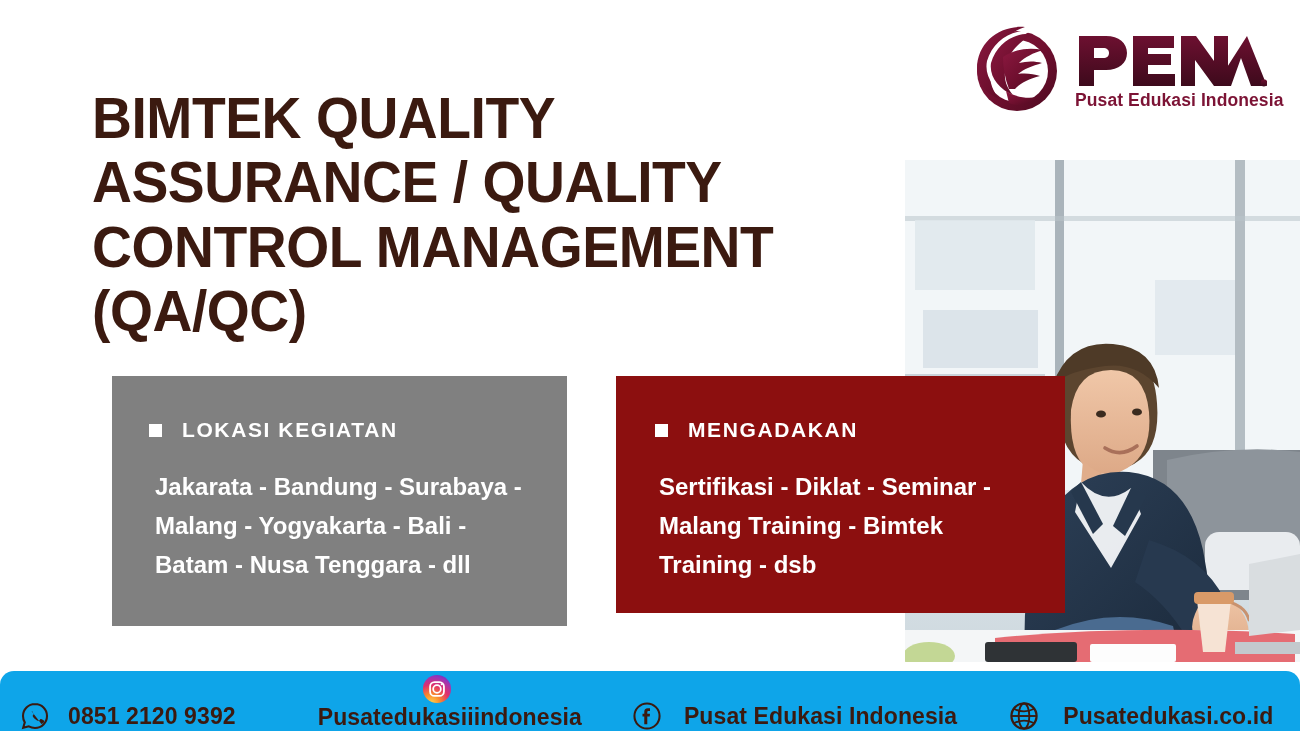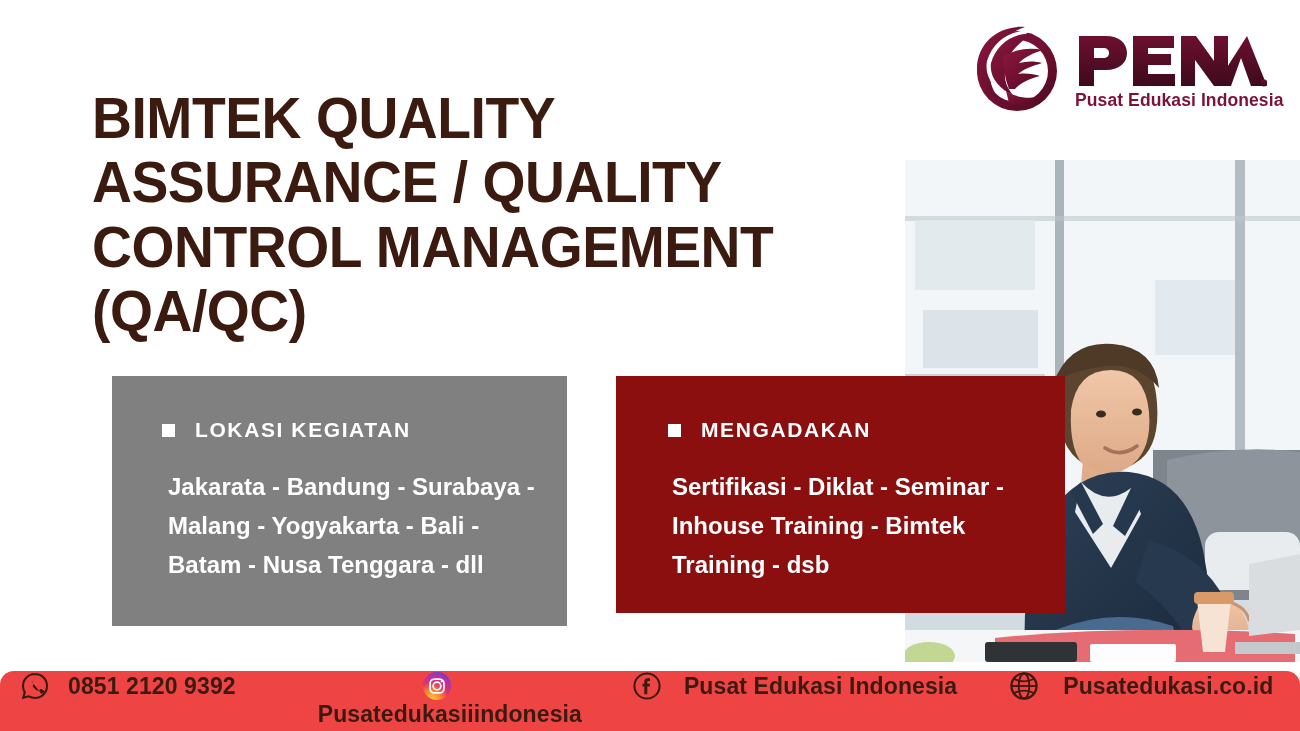--- a/index.html
+++ b/index.html
@@ -83,21 +83,21 @@
     height: 502px;
     overflow: hidden;
     background: #cfd8de;
   }
   .photo svg { display: block; width: 100%; height: 100%; }
 
   
   .card {
     position: absolute;
     box-sizing: border-box;
-    padding: 42px 30px 30px 30px;
+    padding: 42px 30px 30px 17px;
   }
   .card-gray {
     left: 112px;
     top: 376px;
     width: 455px;
     height: 250px;
     background: #808080;
   }
   .card-red {
     left: 616px;
@@ -137,25 +137,25 @@
   .card-red .card-head { margin-left: 22px; }
   .card-red .card-body { margin-left: 26px; }
 
   
   .contact-bar {
     position: absolute;
     left: 0;
     top: 671px;
     width: 1300px;
     height: 60px;
-    background: #ef4444;
+    background: #0ea5e9;
     border-top-left-radius: 14px;
     border-top-right-radius: 14px;
     display: flex;
-    align-items: flex-start;
+    align-items: flex-end;
   }
   .contact-item {
     display: flex;
     align-items: center;
     color: #3b1a10;
     white-space: nowrap;
   }
   .contact-item .ci-icon {
     width: 30px;
     height: 30px;
@@ -301,21 +301,21 @@
       <span class="card-title">LOKASI KEGIATAN</span>
     </div>
     <p class="card-body">Jakarata - Bandung - Surabaya - Malang - Yogyakarta - Bali - Batam - Nusa Tenggara - dll</p>
   </div>
 
   <div class="card card-red">
     <div class="card-head">
       <span class="bullet-square"></span>
       <span class="card-title">MENGADAKAN</span>
     </div>
-    <p class="card-body">Sertifikasi - Diklat - Seminar - Inhouse Training - Bimtek Training - dsb</p>
+    <p class="card-body">Sertifikasi - Diklat - Seminar - Malang Training - Bimtek Training - dsb</p>
   </div>
 
   <div class="contact-bar">
 
     <div class="contact-item ci-wa">
       <svg class="ci-icon" viewBox="0 0 32 32">
         <path d="M16 3.2 C8.9 3.2 3.2 8.9 3.2 16 c0 2.5 .7 4.8 1.9 6.8 L3.4 28.6 l6 -1.6 c1.9 1.1 4.2 1.7 6.6 1.7 c7.1 0 12.8 -5.7 12.8 -12.8 S23.1 3.2 16 3.2 Z" fill="none" stroke="#3b1a10" stroke-width="2.2"></path>
         <path d="M11.8 10.4 c.4 0 .8 0 1.1 .7 c.3 .8 1.1 2.6 1.2 2.8 c.1 .2 .2 .5 0 .8 c-.2 .3 -.3 .5 -.6 .8 c-.3 .3 -.6 .6 -.3 1.1 c.3 .5 1.3 2.1 2.8 3.4 c1.9 1.7 3.5 2.2 4 2.4 c.5 .2 .8 .2 1.1 -.1 c.3 -.4 1.2 -1.4 1.5 -1.9 c.3 -.5 .6 -.4 1 -.2 c.4 .1 2.5 1.2 2.9 1.4 c.4 .2 .7 .3 .8 .5 c.1 .2 .1 1.1 -.3 2.2 c-.4 1 -2.2 2 -3 2.1" fill="#3b1a10" transform="scale(0.86) translate(2.6,2.2)"></path>
       </svg>
       <span class="ci-label">0851 2120 9392</span>

